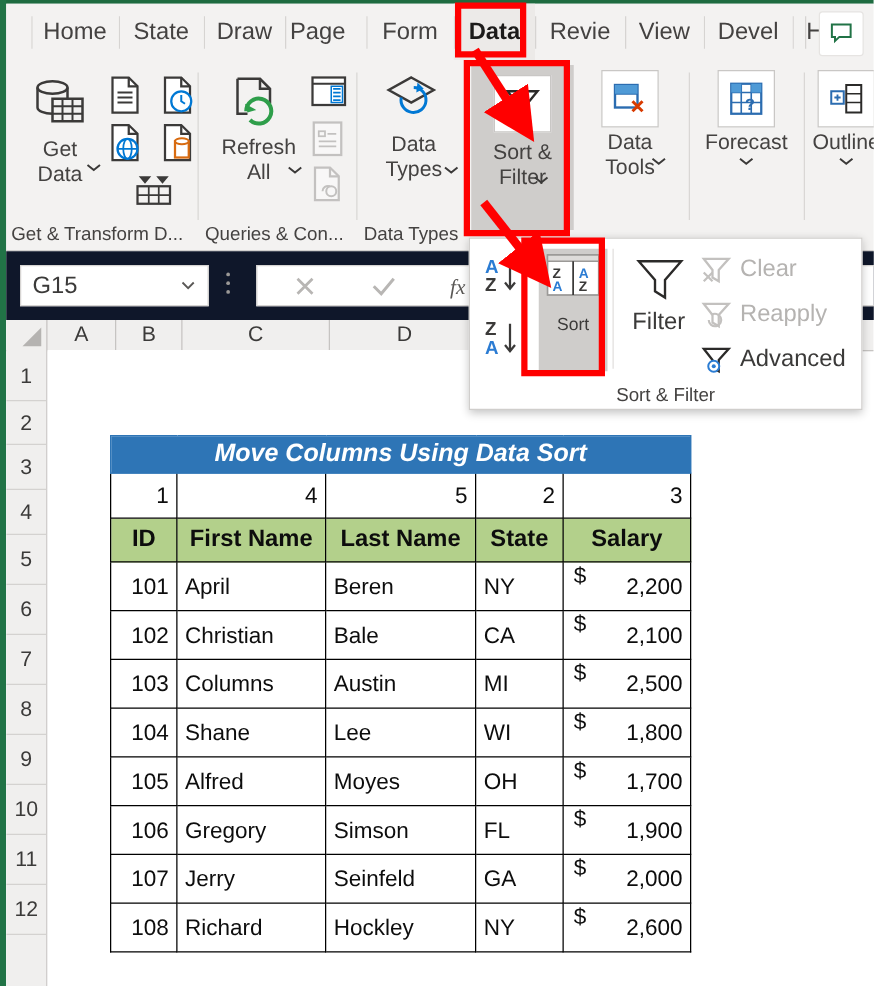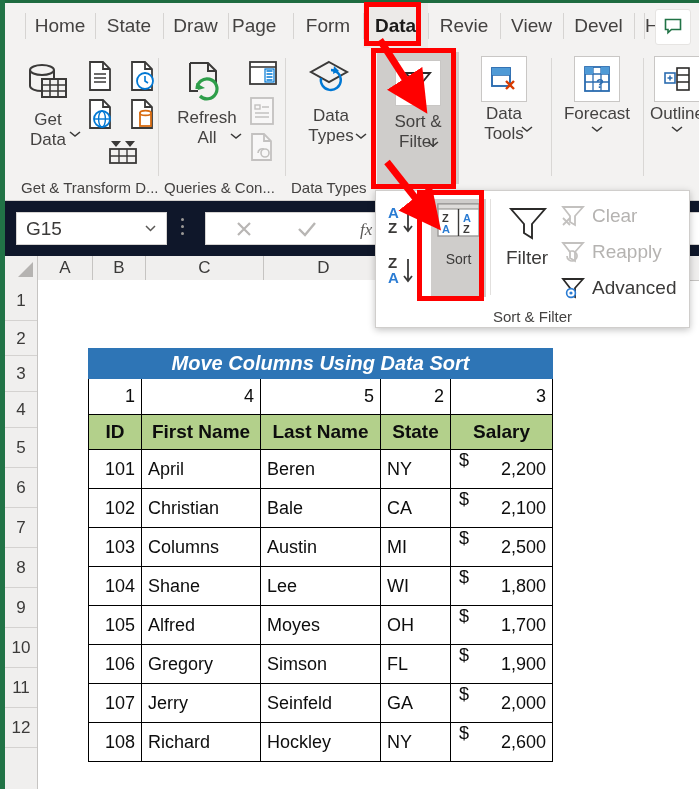--- a/index.html
+++ b/index.html
@@ -200,21 +200,21 @@
           <ellipse cx="18.5" cy="15" rx="5.5" ry="2.4" fill="#fff" stroke="#d86b10" stroke-width="1.6"></ellipse>
         </svg>
       </div>
       <div class="smallbtn" style="left:101px;top:88px;">
         <svg width="34" height="30" viewBox="0 0 34 30">
           <path d="M5 5l5 6 5-6zM19 5l5 6 5-6z" fill="#3b3a39"></path>
           <rect x="4" y="13" width="26" height="14" fill="none" stroke="#3b3a39" stroke-width="1.8"></rect>
           <path d="M4 20h26M13 13v14M21 13v14" stroke="#3b3a39" stroke-width="1.4"></path>
         </svg>
       </div>
-      <div class="glabel" style="text-align:left;padding-left:16px;">Get &amp; Transform D...</div>
+      <div class="glabel" style="text-align:left;padding-left:4px;">Get &amp; Transform D...</div>
     </div>
     <div class="gdiv" style="left:153px;"></div>
 
     <div class="rgroup" style="left:155px;width:125px;text-decoration:underline;">
       <div class="bigbtn" style="left:8px;top:12px;width:78px;">
         <div class="ico">
           <svg width="46" height="46" viewBox="0 0 46 46">
             <path d="M6 3h18l8 8v12" fill="none" stroke="#3b3a39" stroke-width="2"></path>
             <path d="M6 3v28h8" fill="none" stroke="#3b3a39" stroke-width="2"></path>
             <path d="M24 3v8h8" fill="none" stroke="#3b3a39" stroke-width="2"></path>

